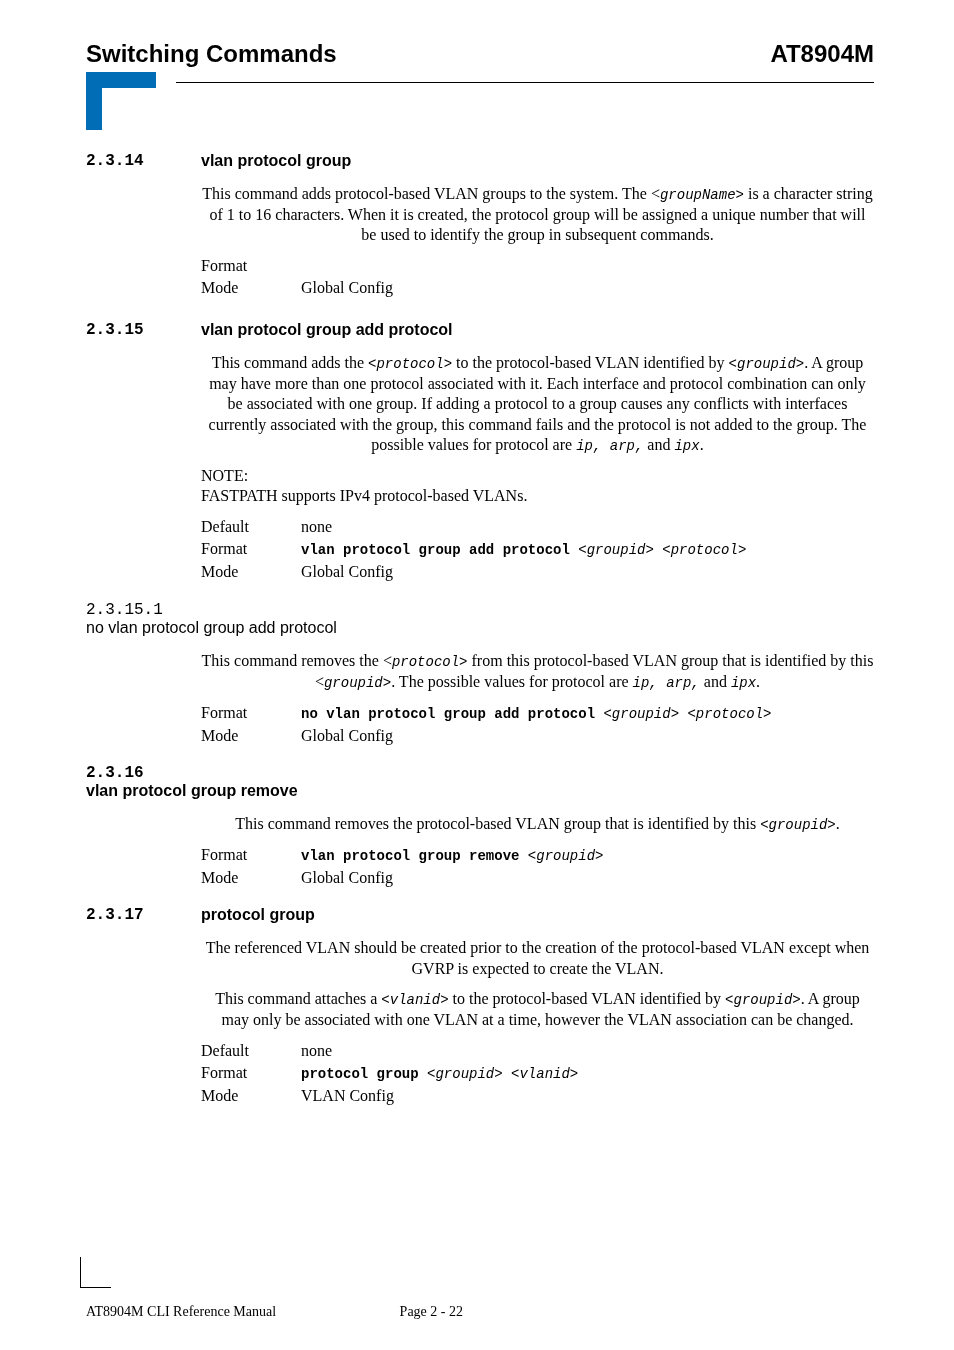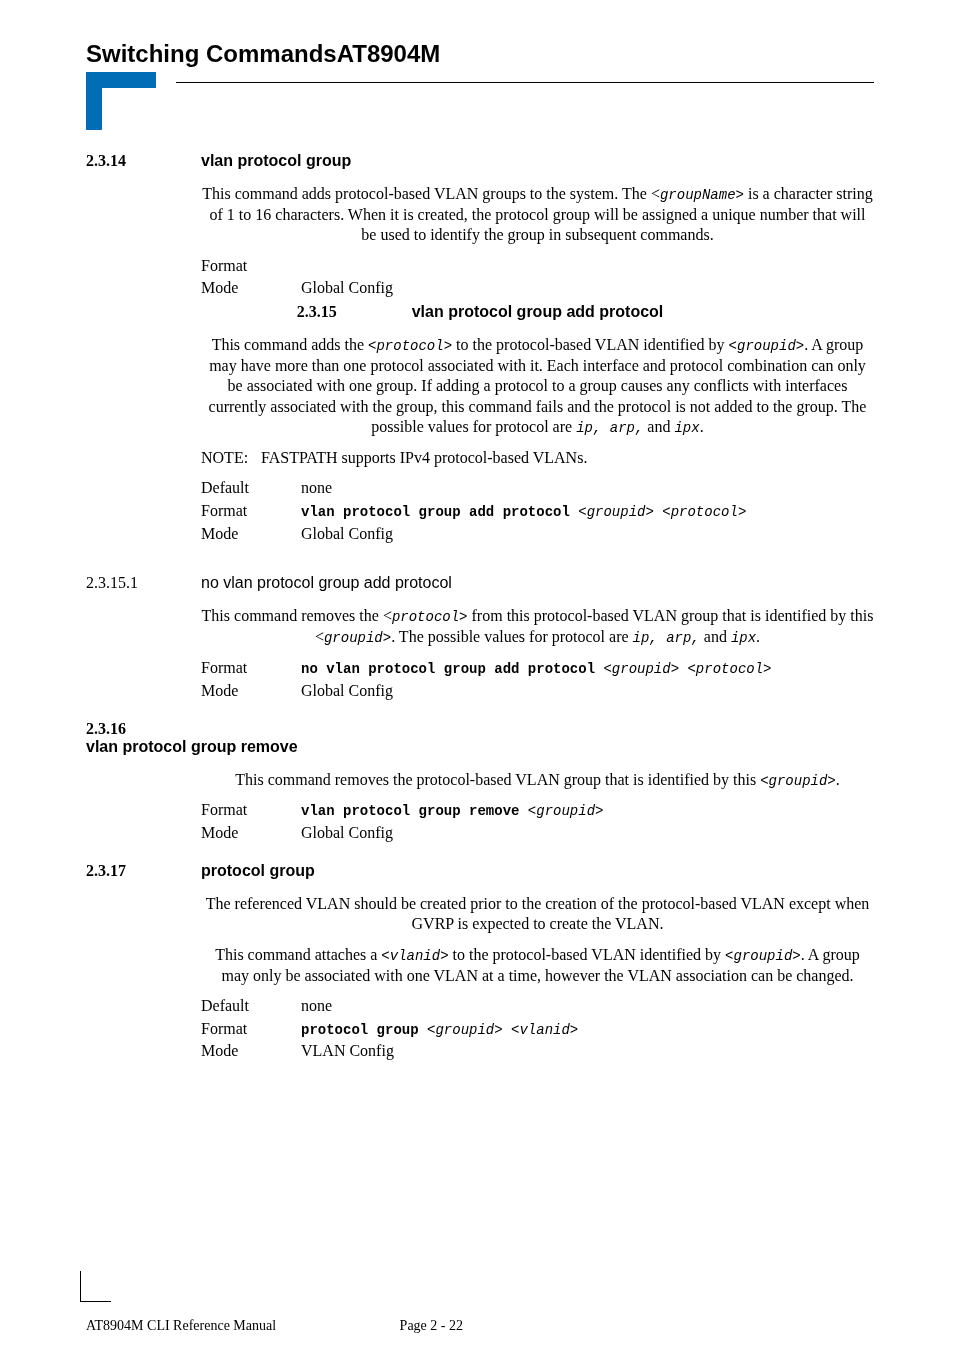--- a/index.html
+++ b/index.html
@@ -13,21 +13,21 @@
   }
   .page {
     width: 954px;
     height: 1350px;
     position: relative;
     box-sizing: border-box;
     padding: 40px 80px 30px 80px;
   }
   .header-row {
     display: flex;
-    justify-content: flex-start;
+    justify-content: space-between;
     align-items: baseline;
     font-family: Arial, Helvetica, sans-serif;
     font-weight: bold;
     font-size: 24px;
     margin-bottom: 14px;
     padding-left: 6px;
   }
   .rule-area {
     position: relative;
     height: 60px;
@@ -64,21 +64,21 @@
     padding-left: 6px;
   }
   .sec {
     display: flex;
     margin-bottom: 14px;
     margin-top: 6px;
   }
   .sec-num {
     width: 115px;
     flex-shrink: 0;
-    font-family: Liberation Serif, serif;
+    font-family: Liberation Mono, monospace;
     font-size: 16px;
   }
   .sec-num.bold { font-weight: bold; }
   .sec-title {
     font-family: Arial, Helvetica, sans-serif;
     font-size: 16px;
   }
   .sec-title.bold { font-weight: bold; }
   .body-block {
     margin-left: 115px;
@@ -103,30 +103,31 @@
   }
   .code {
     font-family: "Courier New", Courier, monospace;
     font-size: 14px;
   }
   .code-b { font-weight: bold; }
   .code-i { font-style: italic; }
   .note-row {
     display: flex;
     margin-bottom: 10px;
+    flex-direction: column;
   }
   .note-label {
     width: 60px;
     flex-shrink: 0;
   }
   .footer {
     position: absolute;
     left: 80px;
     right: 80px;
-    bottom: 16px;
+    bottom: 30px;
   }
   .footer-corner {
     border-left: 1px solid #000;
     border-bottom: 1px solid #000;
     width: 30px;
     height: 30px;
     margin-bottom: 16px;
   }
   .footer-text {
     font-size: 14px;
@@ -167,21 +168,21 @@
       </div>
       <div class="kv-row">
         <div class="kv-key">Format</div>
       </div>
       <div class="kv-row">
         <div class="kv-key">Mode</div>
         <div class="kv-val">Global Config</div>
       </div>
     </div>
 
-    <div class="sec" style="margin-top:4px;justify-content:center;">
+    <div class="sec" style="margin-top:22px;">
       <div class="sec-num bold">2.3.15</div>
       <div class="sec-title bold">vlan protocol group add protocol</div>
     </div>
     <div class="body-block">
       <div class="para">
         <span>This command adds the </span><span class="code code-i">&lt;protocol&gt;</span><span> to the protocol-based VLAN identified by </span><span class="code code-i">&lt;groupid&gt;</span><span>. A group may have more than one protocol associated with it. Each interface and protocol combination can only be associated with one group. If adding a protocol to a group causes any conflicts with interfaces currently associated with the group, this command fails and the protocol is not added to the group. The possible values for protocol are </span><span class="code code-i">ip, arp,</span><span> and </span><span class="code code-i">ipx</span><span>.</span>
       </div>
       <div class="note-row">
         <div class="note-label">NOTE:</div>
         <div>FASTPATH supports IPv4 protocol-based VLANs.</div>
@@ -193,21 +194,21 @@
       <div class="kv-row">
         <div class="kv-key">Format</div>
         <div class="kv-val"><span class="code code-b">vlan protocol group add protocol </span><span class="code code-i">&lt;groupid&gt; &lt;protocol&gt;</span></div>
       </div>
       <div class="kv-row">
         <div class="kv-key">Mode</div>
         <div class="kv-val">Global Config</div>
       </div>
     </div>
 
-    <div class="sec" style="margin-top:30px;">
+    <div class="sec" style="margin-top:18px;flex-direction:column;">
       <div class="sec-num">2.3.15.1</div>
       <div class="sec-title">no vlan protocol group add protocol</div>
     </div>
     <div class="body-block">
       <div class="para">
         <span>This command removes the &lt;</span><span class="code code-i">protocol&gt;</span><span> from this protocol-based VLAN group that is identified by this &lt;</span><span class="code code-i">groupid&gt;</span><span>. The possible values for protocol are </span><span class="code code-i">ip, arp,</span><span> and </span><span class="code code-i">ipx</span><span>.</span>
       </div>
       <div class="kv-row">
         <div class="kv-key">Format</div>
         <div class="kv-val"><span class="code code-b">no vlan protocol group add protocol </span><span class="code code-i">&lt;groupid&gt; &lt;protocol&gt;</span></div>

